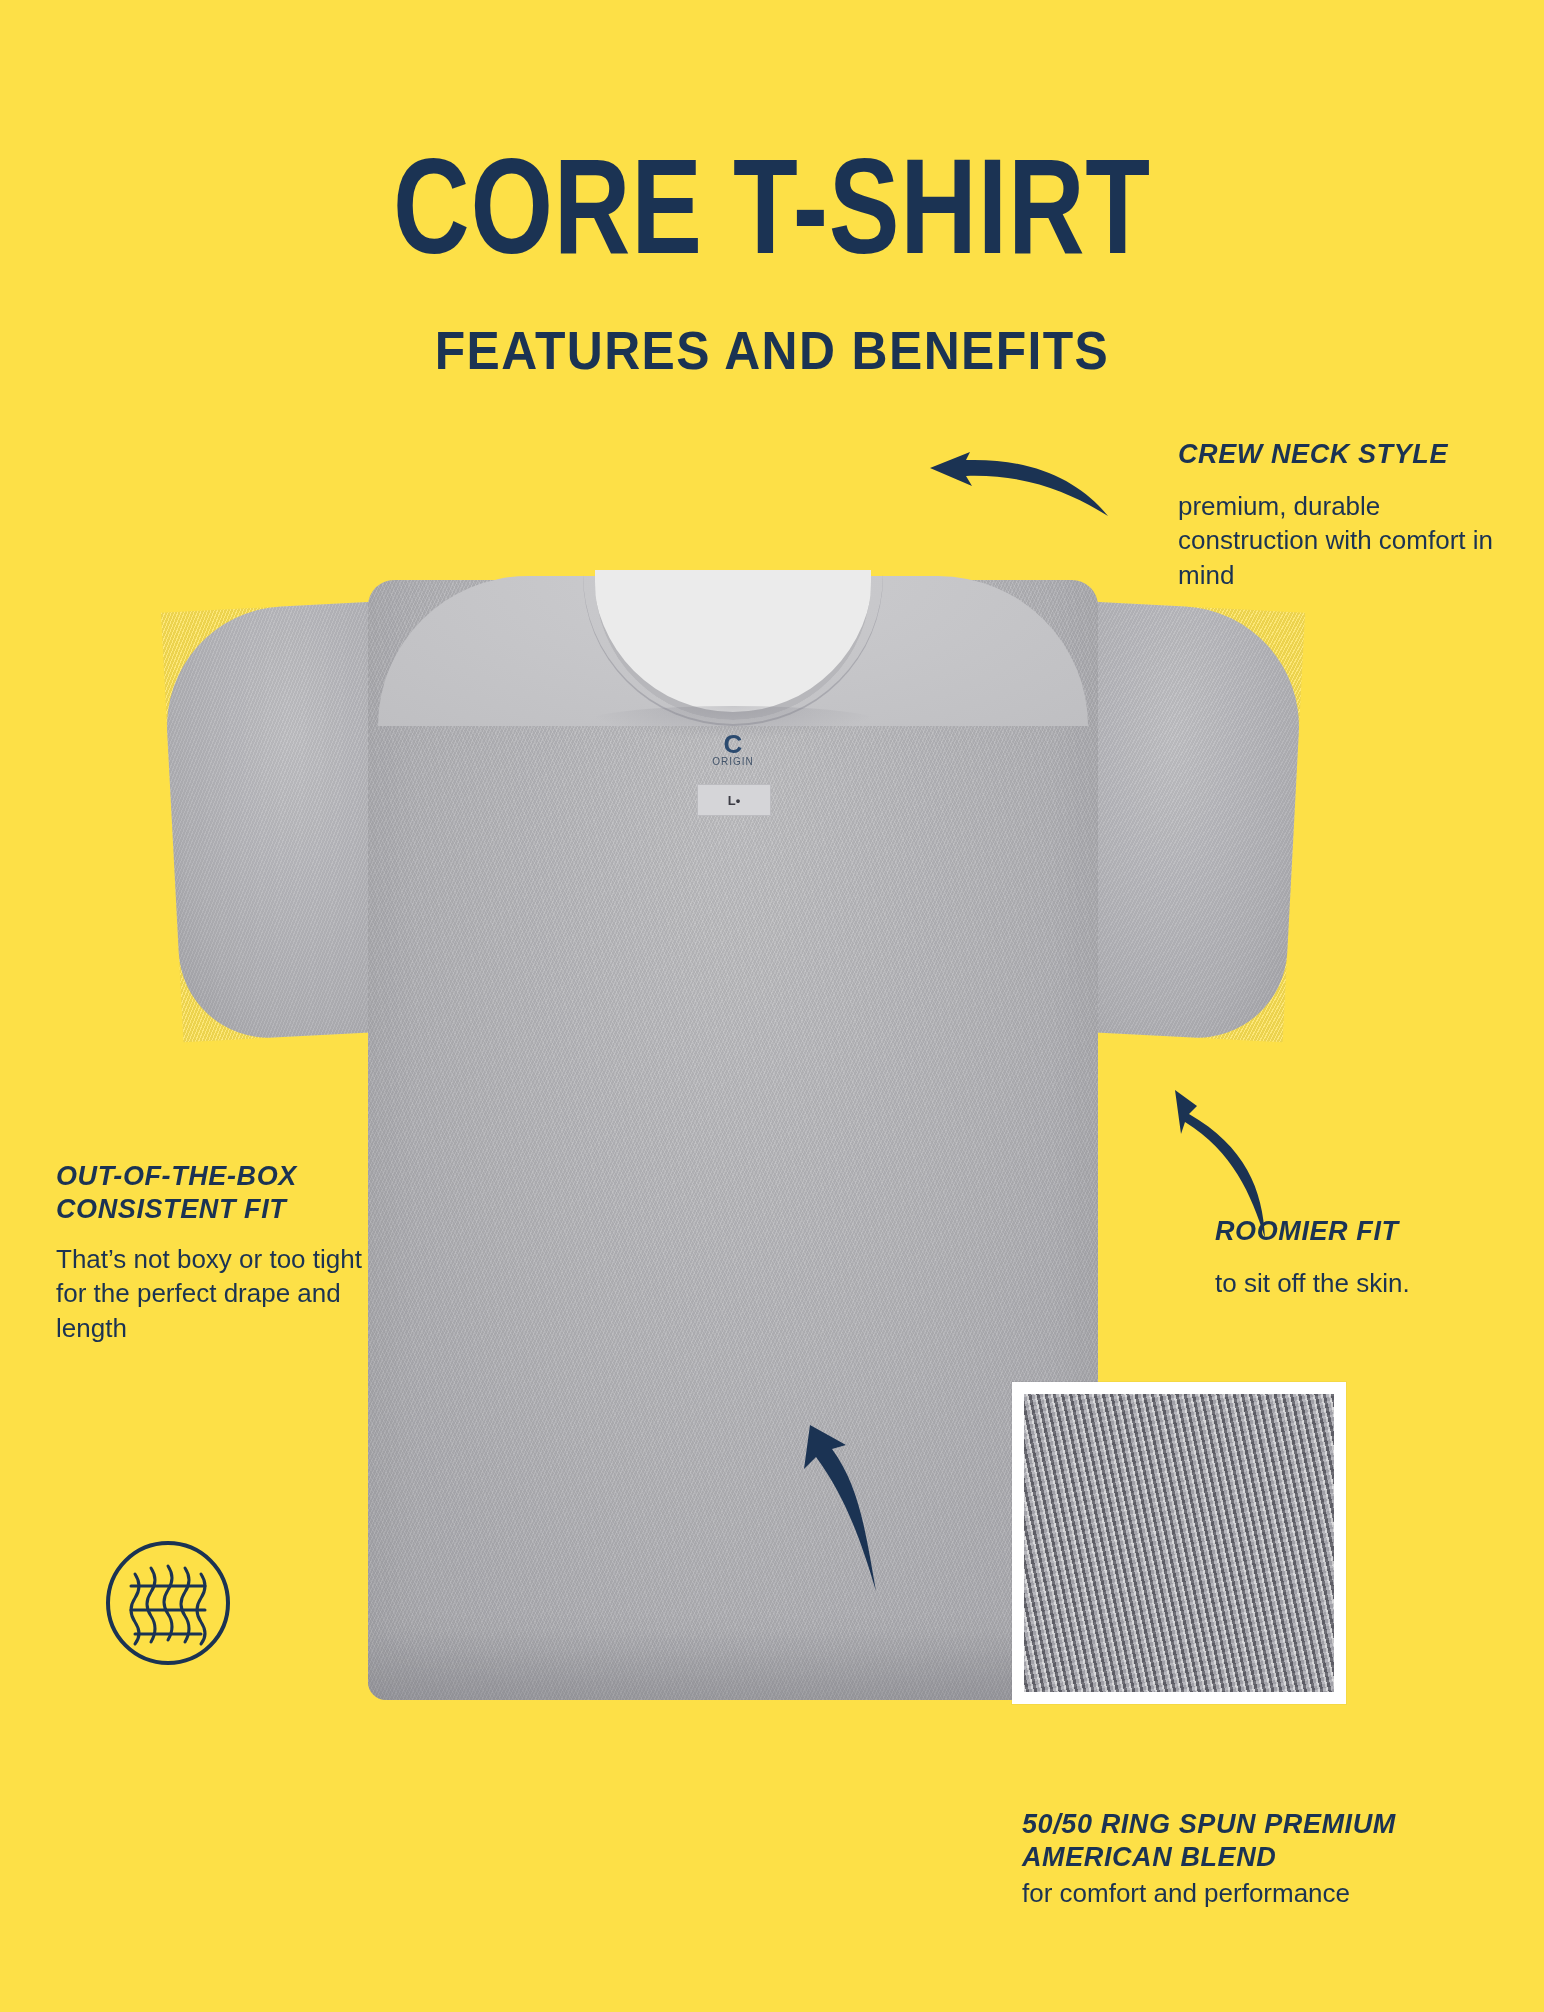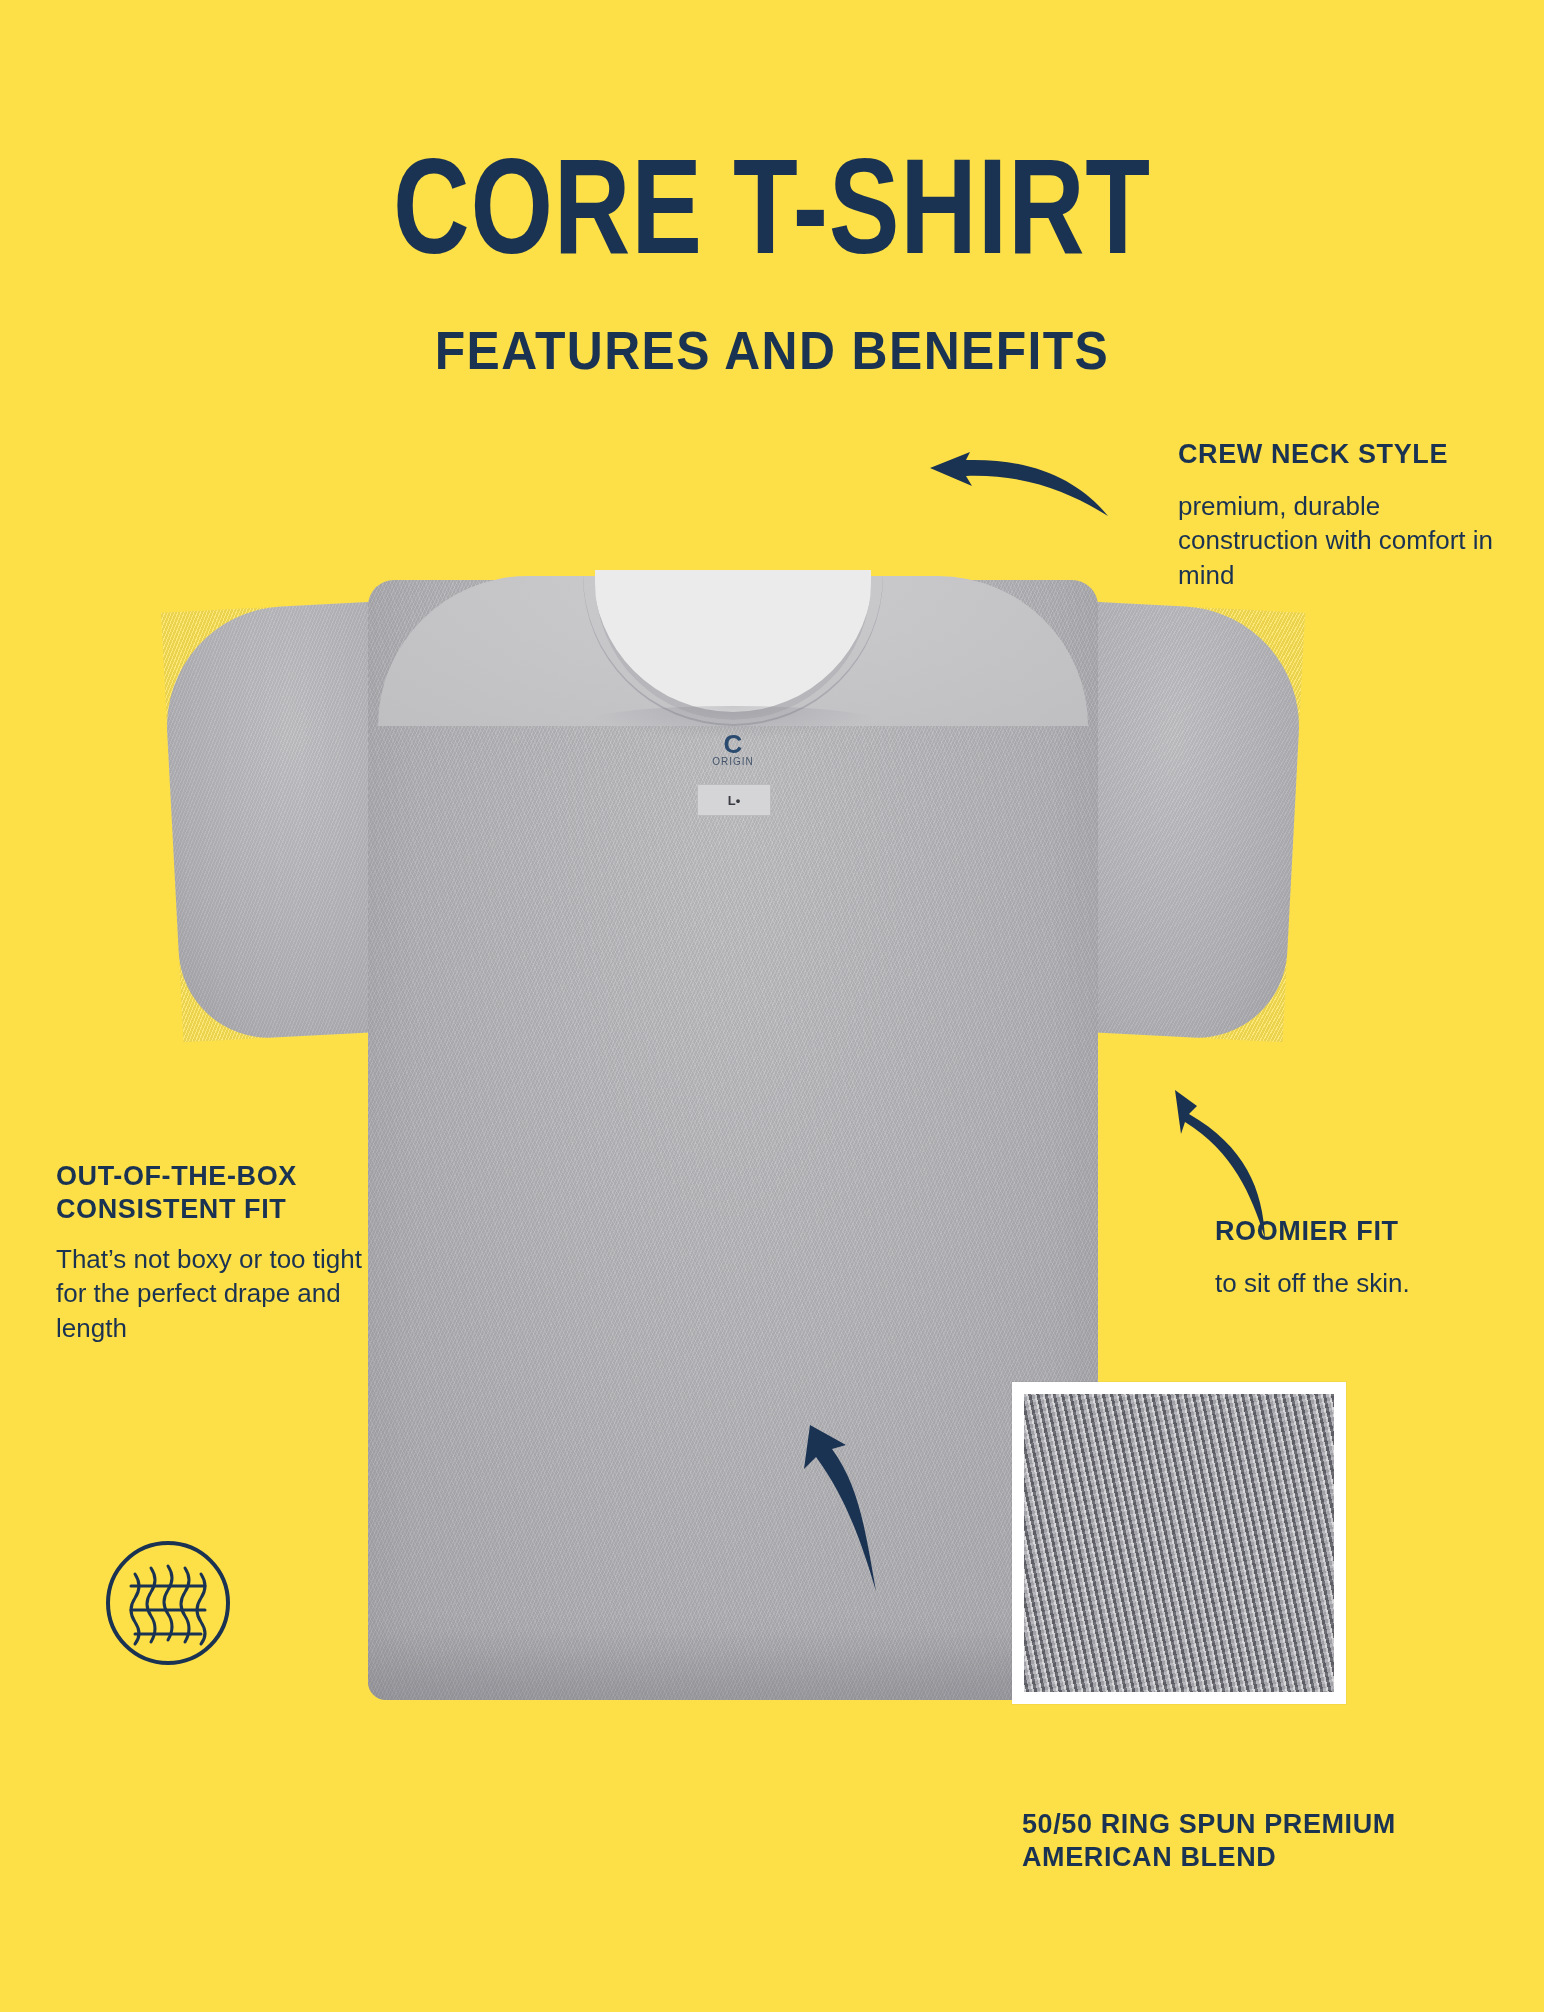--- a/index.html
+++ b/index.html
@@ -197,20 +197,21 @@
   
   .callout {
     position: absolute;
   }
   .callout .head {
     font-weight: 700;
     font-size: 27px;
     letter-spacing: 0.6px;
     line-height: 1.22;
     color: #1b3353;
+    font-style: italic;
   }
   .callout .body {
     font-size: 26px;
     line-height: 1.32;
     color: #1b3353;
     margin-top: 18px;
   }
 
   #callout-crew { left: 1178px; top: 438px; width: 330px; }
   #callout-roomier { left: 1215px; top: 1215px; width: 310px; text-align: left; }
@@ -317,20 +318,21 @@
     <div class="head">ROOMIER FIT</div>
     <div class="body">to sit off the skin.</div>
   </div>
 
   <div class="swatch">
     <div class="swatch-inner"></div>
   </div>
 
   <div class="callout" id="callout-fabric">
     <div class="head">50/50 RING SPUN PREMIUM AMERICAN BLEND</div>
+    <div class="body">for comfort and performance</div>
   </div>
 
   <svg class="knit-badge" viewBox="0 0 126 126">
     <circle cx="63" cy="63" r="60" fill="none" stroke="#1b3353" stroke-width="4"></circle>
     <g fill="none" stroke="#1b3353" stroke-width="3" stroke-linecap="round">
       <path d="M30 34 q8 12 0 24 q-8 12 0 24 q8 12 0 22"></path>
       <path d="M46 28 q8 12 0 24 q-8 12 0 24 q8 12 0 26"></path>
       <path d="M63 26 q8 12 0 24 q-8 12 0 24 q8 12 0 26"></path>
       <path d="M80 28 q8 12 0 24 q-8 12 0 24 q8 12 0 26"></path>
       <path d="M96 34 q8 12 0 24 q-8 12 0 24 q8 12 0 22"></path>

